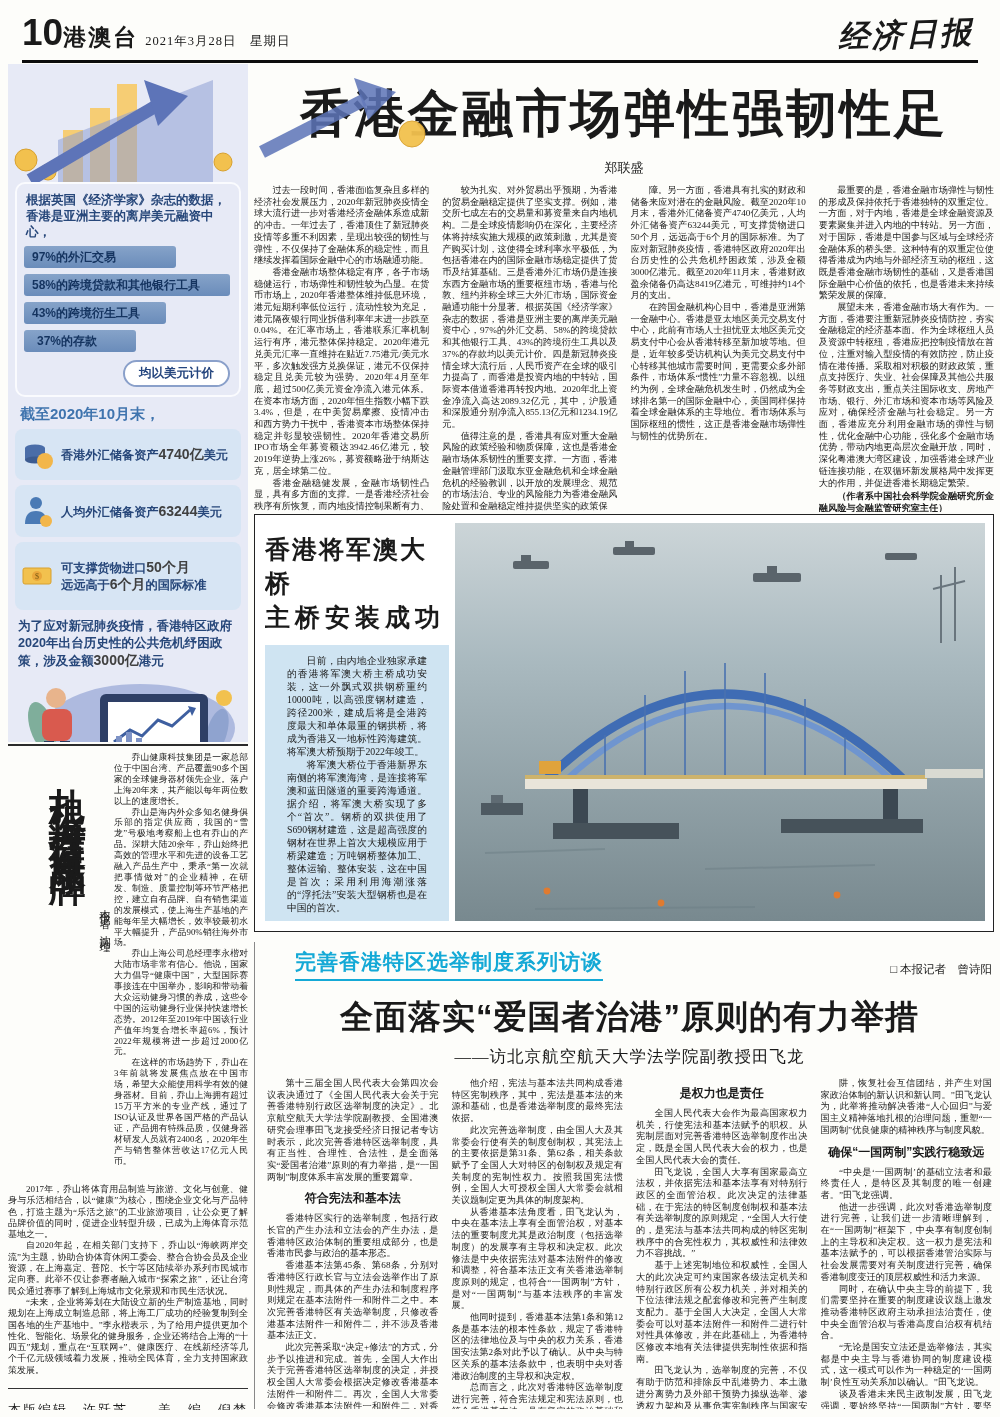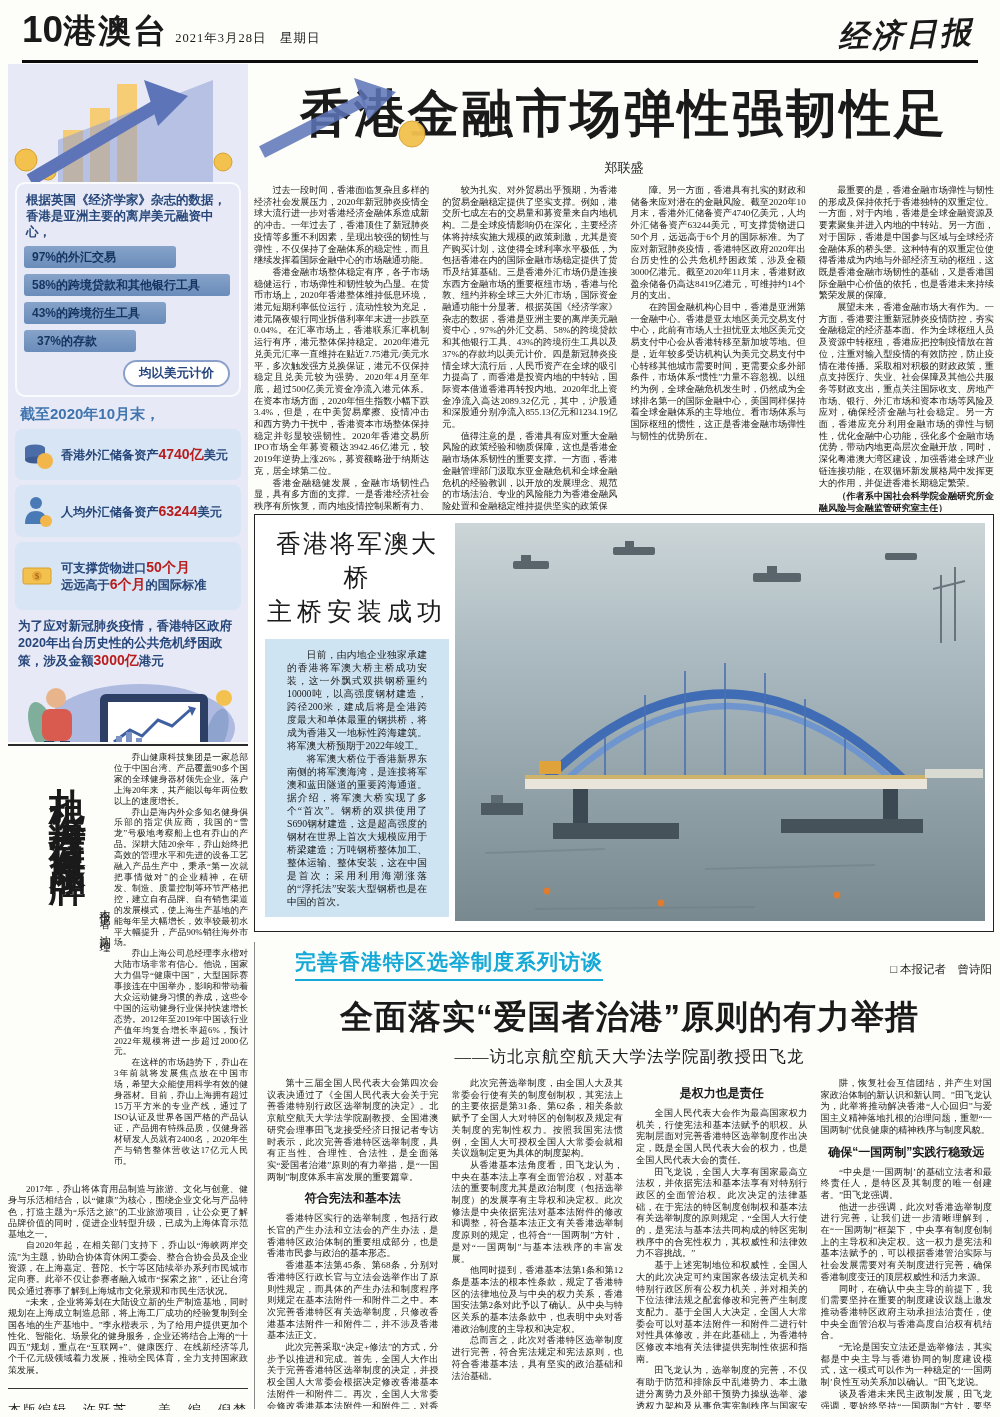--- a/index.html
+++ b/index.html
@@ -3,21 +3,21 @@
 <meta charset="utf-8">
 <style>
   html,body{margin:0;padding:0;background:#e8e8e4;}
   .page{position:relative;width:1000px;height:1417px;background:#fdfdfa;margin:0 auto;
         font-family:"Liberation Serif",serif;color:#1a1a1a;overflow:hidden;}
 
   
   .hdr{position:absolute;left:22px;top:14px;right:22px;height:46px;border-bottom:3px solid #0d0d0d;}
   .hdr-left{position:absolute;left:0;bottom:6px;display:flex;align-items:baseline;}
   .pagenum{font-family:"Liberation Sans",sans-serif;font-size:37px;font-weight:700;}
-  .section{font-size:33px;font-weight:700;letter-spacing:2px;}
+  .section{font-size:23px;font-weight:700;letter-spacing:2px;}
   .hdr-date{font-size:12.5px;margin-left:7px;letter-spacing:1px;}
   .masthead{position:absolute;right:4px;bottom:4px;font-size:31px;font-weight:700;
             font-style:italic;transform:rotate(-2deg);letter-spacing:3px;}
 
   
   .infographic{position:absolute;left:8px;top:64px;width:240px;height:678px;background:#e7eaf6;overflow:hidden;}
   .growth-art{display:block;width:240px;height:118px;}
   .info-box{margin:0 7px;border:2px solid #fafbfe;border-radius:10px;padding:6px 7px;}
   .ig-intro{margin:2px 2px 6px;font-family:"Liberation Sans",sans-serif;font-size:12.5px;font-weight:700;
             color:#27477a;line-height:16px;}
@@ -25,21 +25,21 @@
        border-radius:3px;color:#14335f;font-family:"Liberation Sans",sans-serif;font-size:12px;
        font-weight:700;padding-left:8px;box-sizing:border-box;white-space:nowrap;overflow:hidden;}
   .bar1{width:152px;}.bar2{width:206px;}.bar3{width:142px;}.bar4{width:112px;padding-left:13px;}
   .pill{width:max-content;margin:8px 2px 2px auto;background:#fff;border:2px solid #8aa0ca;border-radius:15px;
         padding:3px 14px;color:#24457e;font-family:"Liberation Sans",sans-serif;font-size:12.5px;font-weight:700;}
   .asof{margin:8px 12px 2px;font-family:"Liberation Sans",sans-serif;font-size:15px;font-weight:700;color:#3f74ae;}
   .stat-row{display:flex;align-items:center;gap:6px;margin:5px 7px;background:#d7e5f4;border-radius:8px;
             padding:5px 6px;}
   .stat-row svg{flex:0 0 34px;}
   .stat-text{font-family:"Liberation Sans",sans-serif;font-size:12.2px;font-weight:700;color:#27477a;line-height:16px;}
-  .orange{color:#b91c1c;font-size:14px;}
+  .orange{color:#404040;font-size:14px;}
   .covid{margin:8px 10px 2px;font-family:"Liberation Sans",sans-serif;font-size:12.6px;font-weight:700;
          color:#27477a;line-height:17px;}
   .covid-art{display:block;width:232px;height:100px;margin:2px auto 0;}
 
   
   .finance{position:absolute;left:254px;top:64px;width:740px;height:448px;overflow:hidden;}
   .arrow-art{position:absolute;left:2px;top:8px;width:175px;height:86px;opacity:.95;}
   .fin-title{margin:16px 0 0;text-align:center;font-family:"Liberation Sans",sans-serif;
              font-size:51px;font-weight:700;letter-spacing:3px;}
   .fin-author{margin:10px 0 8px;text-align:center;font-size:13px;}
@@ -47,21 +47,21 @@
   .col{flex:1;overflow:hidden;}
   .para{margin:0;text-indent:2em;text-align:justify;font-size:9.2px;line-height:11.7px;}
   .footnote{margin:2px 0 0;text-indent:2em;text-align:justify;font-size:9.2px;line-height:11.7px;font-weight:700;}
   .subhead{margin:7px 0 6px;text-align:center;font-family:"Liberation Sans",sans-serif;
            font-size:12px;font-weight:700;}
 
   
   .bridge{position:absolute;left:254px;top:514px;width:740px;height:418px;border:1px solid #222;
           box-sizing:border-box;background:#fff;}
   .bridge-left{position:absolute;left:10px;top:10px;width:184px;bottom:10px;overflow:hidden;}
-  .bridge-title{margin:2px 0 0;font-size:25px;font-weight:400;letter-spacing:2px;line-height:34px;text-align:center;}
+  .bridge-title{margin:8px 0 0;font-size:25px;font-weight:700;letter-spacing:2px;line-height:34px;}
   .bridge-title .t2{letter-spacing:5px;}
   .bridge-box{margin-top:10px;background:#cfe4f2;padding:9px 22px;}
   .bridge-box .para{font-size:9.8px;line-height:13px;}
   .bridge-credit{margin:6px 2px 0;text-align:right;font-size:9.3px;line-height:13px;}
   .bridge-photo{position:absolute;left:200px;top:8px;width:530px;height:398px;}
 
   
   .interview{position:absolute;left:254px;top:942px;width:738px;height:467px;border-left:1px solid #888;
              padding-left:12px;box-sizing:border-box;overflow:hidden;}
   .banner-row{display:flex;justify-content:space-between;align-items:flex-end;margin-top:6px;margin-left:28px;}
@@ -302,20 +302,21 @@
     <p class="int-subtitle">——访北京航空航天大学法学院副教授田飞龙</p>
     <div class="cols4">
       <div class="col">
           <p class="para">第十三届全国人民代表大会第四次会议表决通过了《全国人民代表大会关于完善香港特别行政区选举制度的决定》。北京航空航天大学法学院副教授、全国港澳研究会理事田飞龙接受经济日报记者专访时表示，此次完善香港特区选举制度，具有正当性、合理性、合法性，是全面落实“爱国者治港”原则的有力举措，是“一国两制”制度体系丰富发展的重要篇章。</p>
           <div class="subhead">符合宪法和基本法</div>
           <p class="para">香港特区实行的选举制度，包括行政长官的产生办法和立法会的产生办法，是香港特区政治体制的重要组成部分，也是香港市民参与政治的基本形态。</p>
           <p class="para">香港基本法第45条、第68条，分别对香港特区行政长官与立法会选举作出了原则性规定，而具体的产生办法和制度程序则规定在基本法附件一和附件二之中。本次完善香港特区有关选举制度，只修改香港基本法附件一和附件二，并不涉及香港基本法正文。</p>
           <p class="para">此次完善采取“决定+修法”的方式，分步予以推进和完成。首先，全国人大作出关于完善香港特区选举制度的决定，并授权全国人大常委会根据决定修改香港基本法附件一和附件二。再次，全国人大常委会修改香港基本法附件一和附件二，对香港特区选举制度作出具体明确规定。在国家层面完成对附件一和附件二的修改后，香港特区再对本地有关法律作出相应修改。</p>
         </div>
       <div class="col">
+          <p class="para">他介绍，宪法与基本法共同构成香港特区宪制秩序，其中，宪法是基本法的来源和基础，也是香港选举制度的最终宪法依据。</p>
           <p class="para">此次完善选举制度，由全国人大及其常委会行使有关的制度创制权，其宪法上的主要依据是第31条、第62条，相关条款赋予了全国人大对特区的创制权及规定有关制度的宪制性权力。按照我国宪法惯例，全国人大可授权全国人大常委会就相关议题制定更为具体的制度架构。</p>
           <p class="para">从香港基本法角度看，田飞龙认为，中央在基本法上享有全面管治权，对基本法的重要制度尤其是政治制度（包括选举制度）的发展享有主导权和决定权。此次修法是中央依据宪法对基本法附件的修改和调整，符合基本法正文有关香港选举制度原则的规定，也符合“一国两制”方针，是对“一国两制”与基本法秩序的丰富发展。</p>
           <p class="para">他同时提到，香港基本法第1条和第12条是基本法的根本性条款，规定了香港特区的法律地位及与中央的权力关系，香港国安法第2条对此予以了确认。从中央与特区关系的基本法条款中，也表明中央对香港政治制度的主导权和决定权。</p>
           <p class="para">总而言之，此次对香港特区选举制度进行完善，符合宪法规定和宪法原则，也符合香港基本法，具有坚实的政治基础和法治基础。</p>
         </div>
       <div class="col">
           <div class="subhead">是权力也是责任</div>
           <p class="para">全国人民代表大会作为最高国家权力机关，行使宪法和基本法赋予的职权。从宪制层面对完善香港特区选举制度作出决定，既是全国人民代表大会的权力，也是全国人民代表大会的责任。</p>
           <p class="para">田飞龙说，全国人大享有国家最高立法权，并依据宪法和基本法享有对特别行政区的全面管治权。此次决定的法律基础，在于宪法的特区制度创制权和基本法有关选举制度的原则规定，“全国人大行使的，是宪法与基本法共同构成的特区宪制秩序中的合宪性权力，其权威性和法律效力不容挑战。”</p>
           <p class="para">基于上述宪制地位和权威性，全国人大的此次决定可约束国家各级法定机关和特别行政区所有公权力机关，并对相关的下位法律法规之配套修改和完善产生制度支配力。基于全国人大决定，全国人大常委会可以对基本法附件一和附件二进行针对性具体修改，并在此基础上，为香港特区修改本地有关法律提供宪制性依据和指南。</p>

